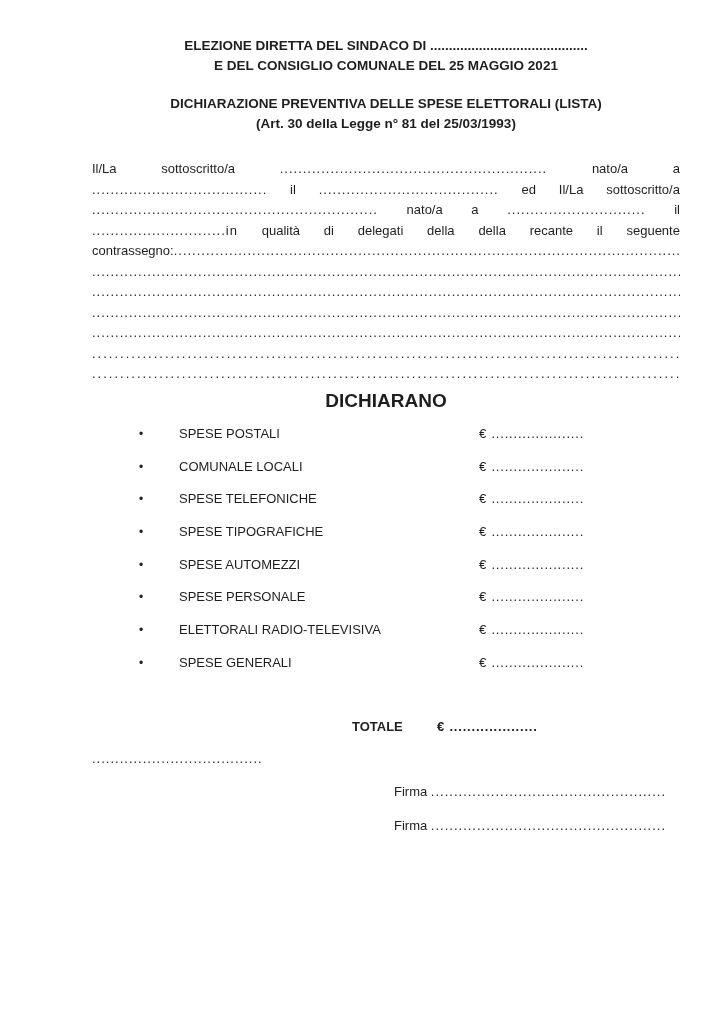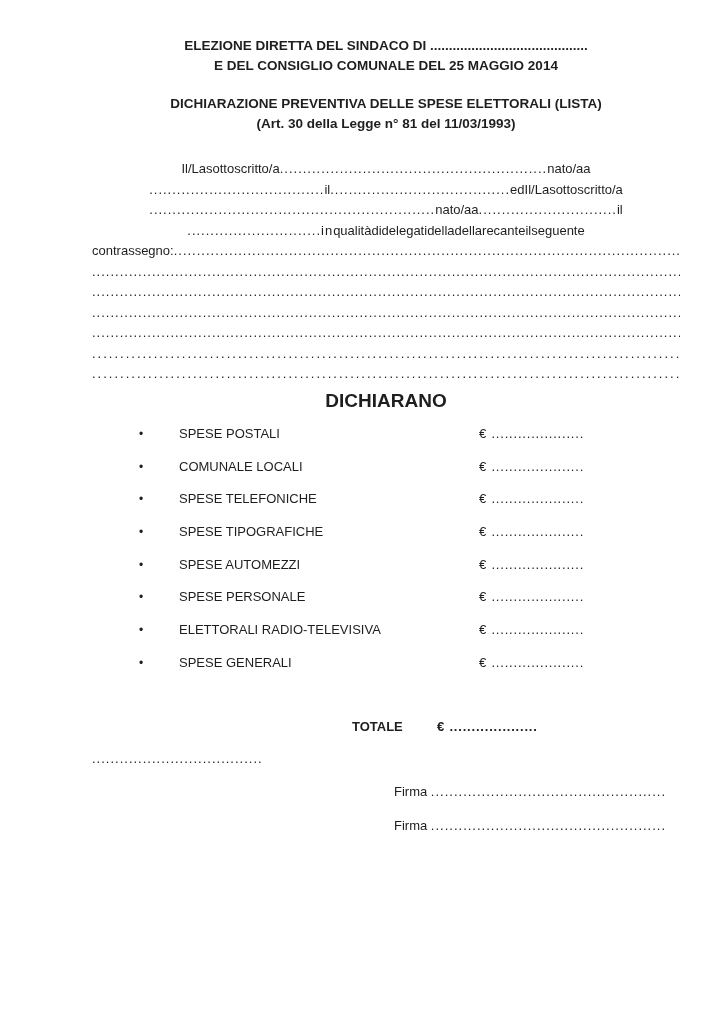--- a/index.html
+++ b/index.html
@@ -25,21 +25,21 @@
     font-size: 13.5px;
     line-height: 20px;
     white-space: nowrap;
   }
   .subtitle-block { margin-top: 18px; }
 
   
   .declaration { margin-top: 25px; }
   .para-line {
     display: flex;
-    justify-content: center;
+    justify-content: space-between;
     align-items: baseline;
     line-height: 20.5px;
     white-space: nowrap;
     overflow: hidden;
   }
   .para-line span { white-space: nowrap; }
   .dots { letter-spacing: 1px; }
   .dotline {
     line-height: 20.5px;
     white-space: nowrap;
@@ -103,24 +103,24 @@
   .firma-dots { letter-spacing: 1px; }
 </style>
 </head>
 <body>
 
 <div class="page">
   <div class="content">
 
     <div class="doc-header">
       <div class="title-line">ELEZIONE DIRETTA DEL SINDACO DI ..........................................</div>
-      <div class="title-line">E DEL CONSIGLIO COMUNALE DEL 25 MAGGIO 2014</div>
+      <div class="title-line">E DEL CONSIGLIO COMUNALE DEL 25 MAGGIO 2021</div>
       <div class="subtitle-block">
         <div class="title-line">DICHIARAZIONE PREVENTIVA DELLE SPESE ELETTORALI (LISTA)</div>
-        <div class="title-line">(Art. 30 della Legge n° 81 del 11/03/1993)</div>
+        <div class="title-line">(Art. 30 della Legge n° 81 del 25/03/1993)</div>
       </div>
     </div>
 
     <div class="declaration">
       <div class="para-line">
         <span>Il/La</span>
         <span>sottoscritto/a</span>
         <span class="dots">..........................................................</span>
         <span>nato/a</span>
         <span>a</span>

